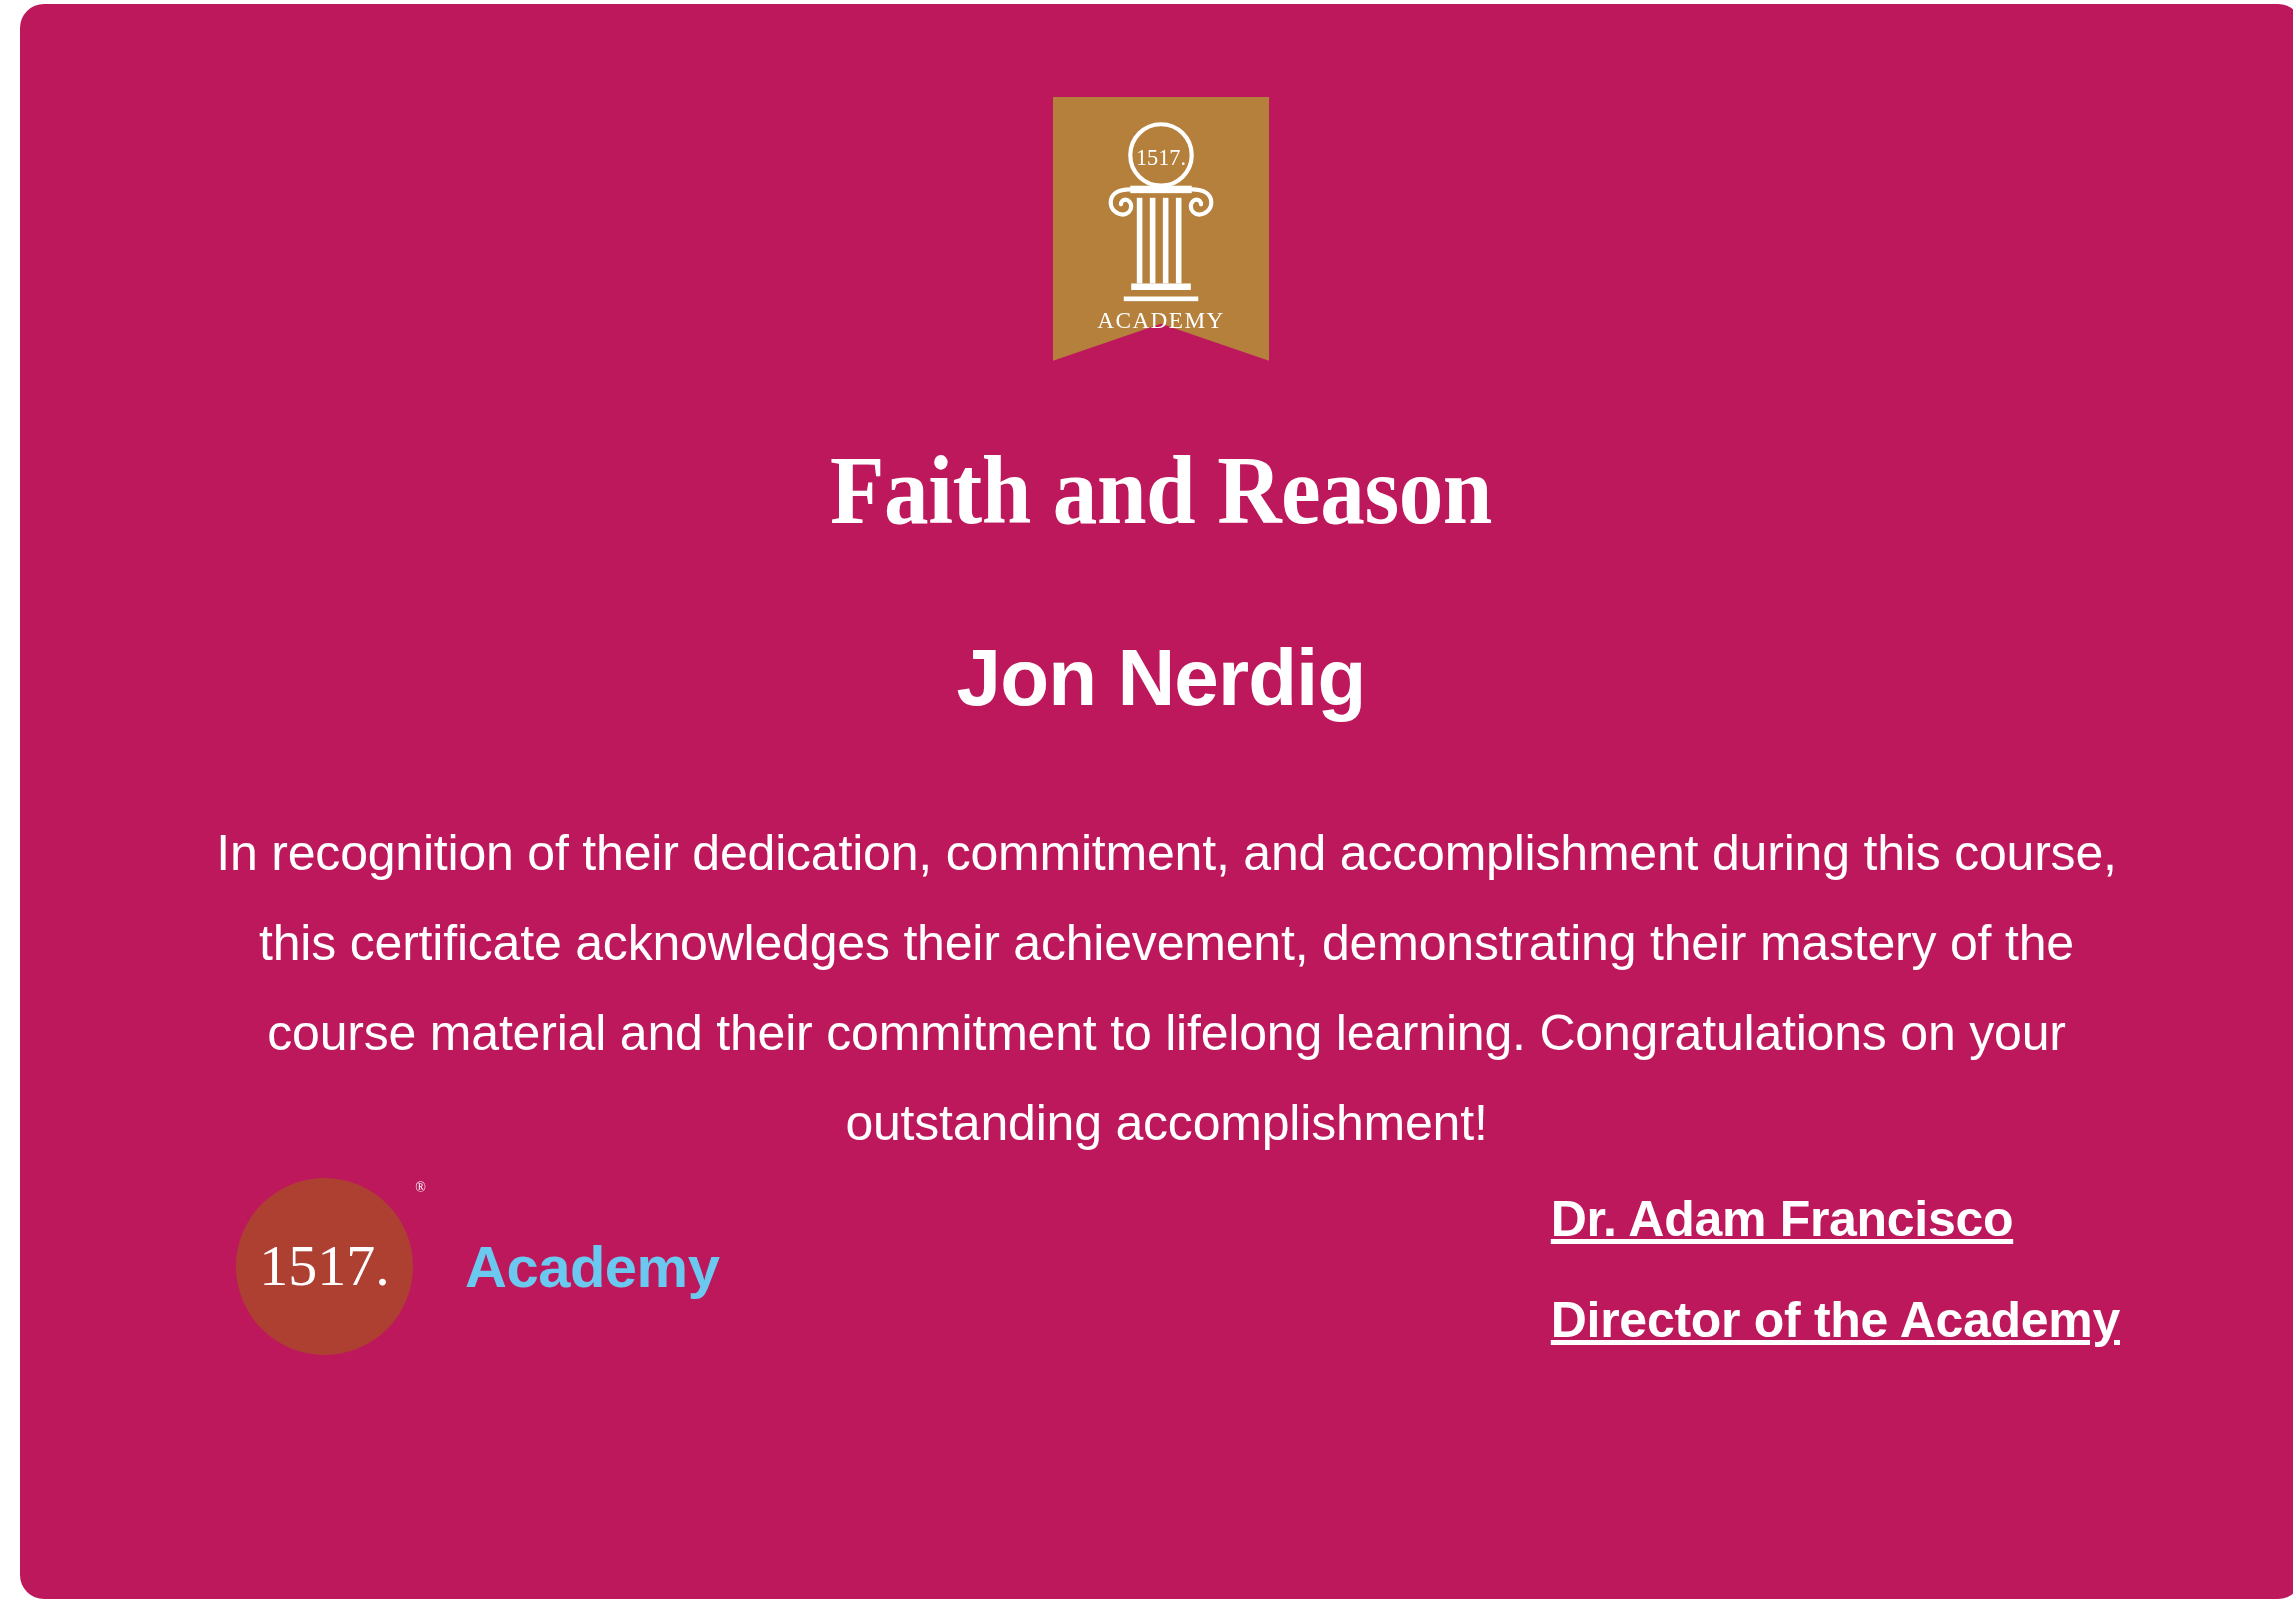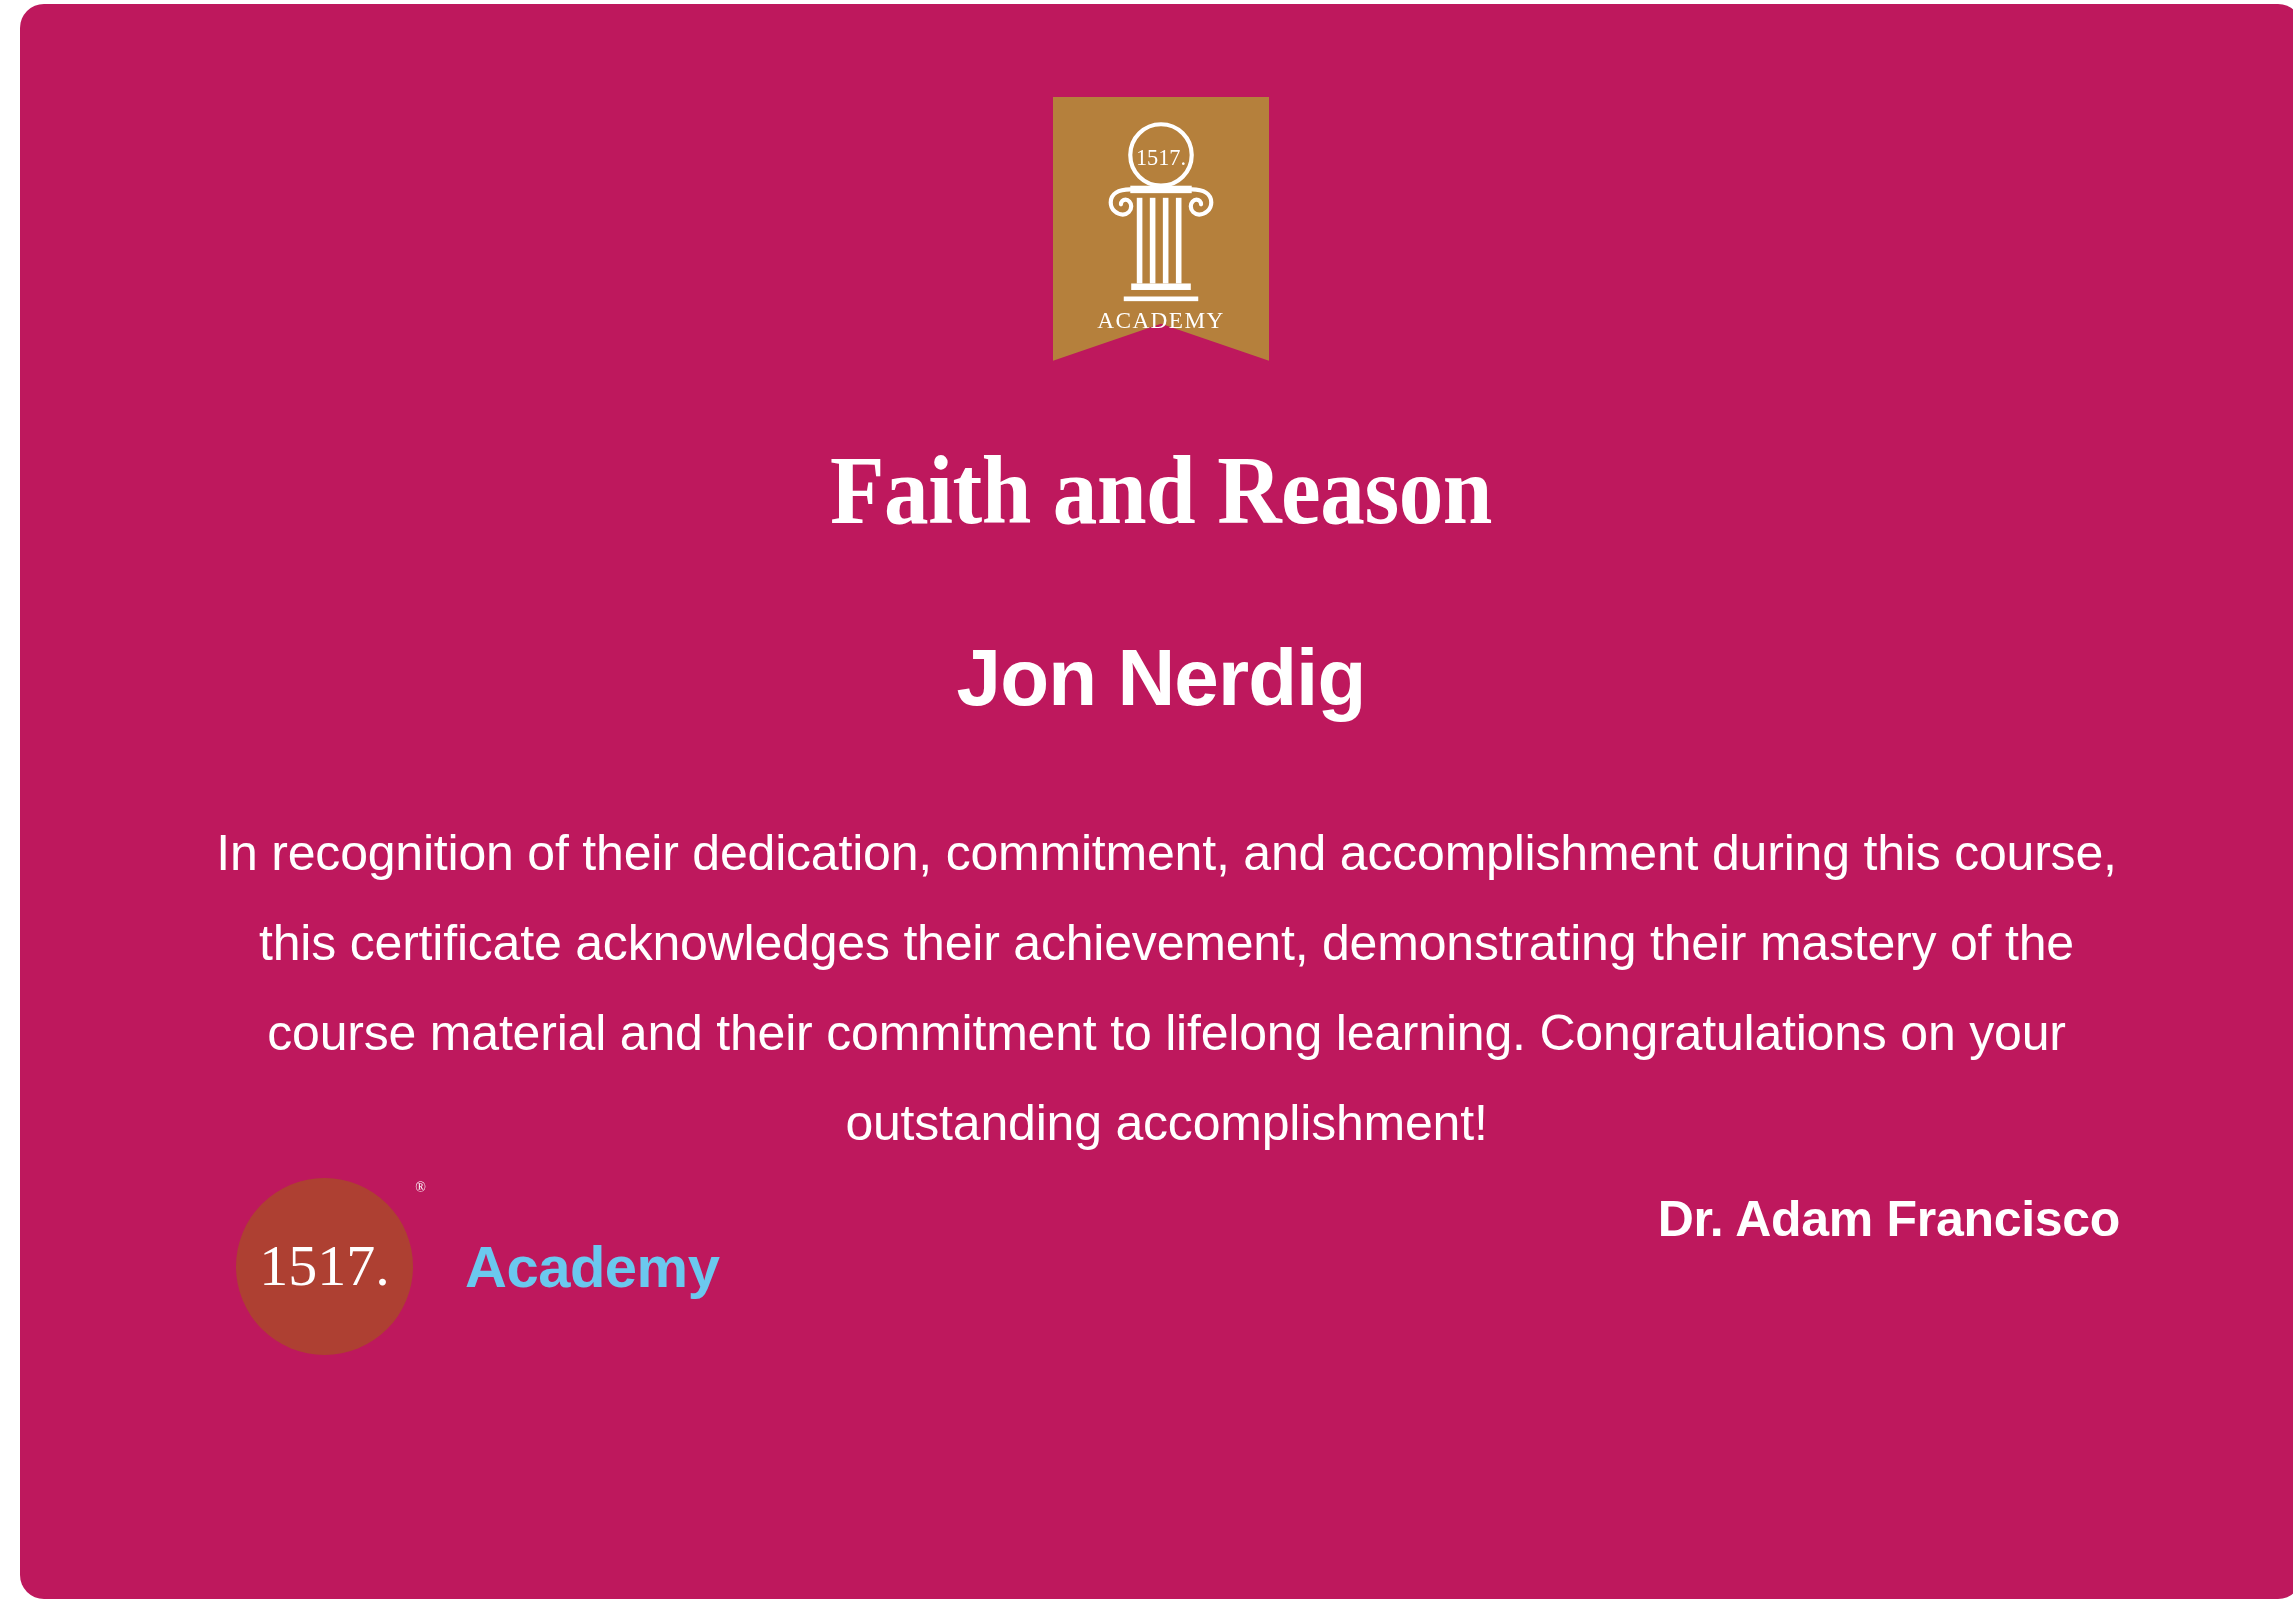--- a/index.html
+++ b/index.html
@@ -154,20 +154,21 @@
     color: #6BC8EE;
     letter-spacing: -0.5px;
   }
 
   .signature-block {
     position: absolute;
     right: 182px;
     top: 0px;
     text-align: left;
     color: #ffffff;
+    text-decoration: underline;
   }
   .signature-name {
     font-family: "Liberation Sans", sans-serif;
     font-weight: bold;
     font-size: 50px;
     line-height: 101px;
     letter-spacing: -0.3px;
   }
   .signature-role {
     font-family: "Liberation Sans", sans-serif;
@@ -221,18 +222,19 @@
     <div class="brand-lockup">
       <div class="brand-badge">
         <span class="brand-badge-text">1517.</span>
         <span class="brand-badge-tm">®</span>
       </div>
       <div class="brand-word">Academy</div>
     </div>
 
     <div class="signature-block">
       <div class="signature-name">Dr. Adam Francisco</div>
+      <div class="signature-role">Director of the Academy</div>
     </div>
 
   </div>
 
 </div>
 
 
 </body></html>

